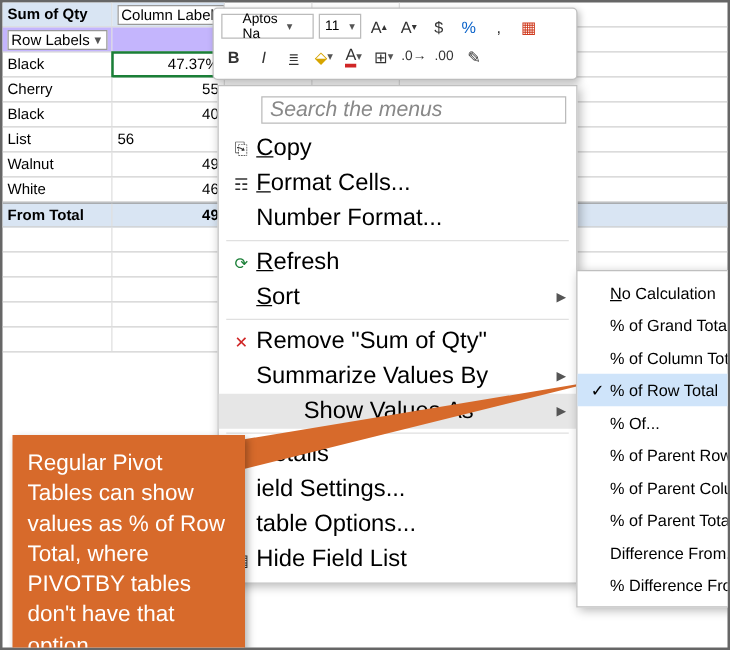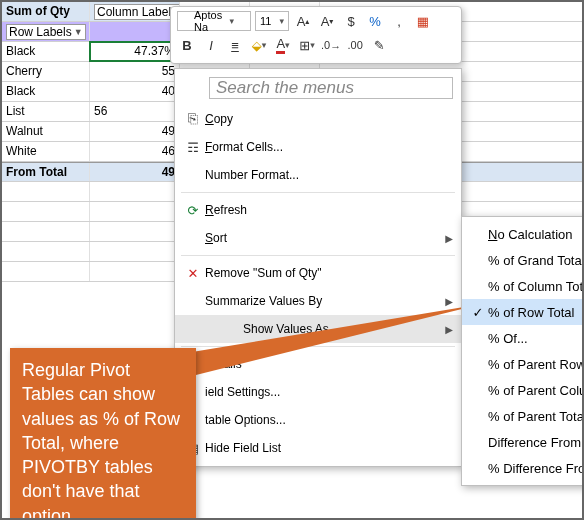--- a/index.html
+++ b/index.html
@@ -24,21 +24,21 @@
 .tb-size { width: 34px; height: 20px; border: 1px solid #bbb; font-size: 11px; padding: 0 4px; display: flex; align-items: center; justify-content: space-between; }
 .tb-btn { min-width: 20px; height: 20px; display: inline-flex; align-items: center; justify-content: center; font-size: 13px; cursor: pointer; color: #333; }
 .tb-btn.small { font-size: 11px; }
 .chev { font-size: 9px; color: #555; }
 
 .ctx-menu { position: absolute; left: 172px; top: 66px; width: 288px; background: #fff; border: 1px solid #bfbfbf; box-shadow: 2px 2px 8px rgba(0,0,0,0.3); padding: 4px 0; }
 .search-box { margin: 4px 8px 6px 34px; border: 1px solid #bbb; height: 22px; display: flex; align-items: center; padding: 0 6px; color: #888; font-style: italic; font-size: 17px; }
 .mi { display: flex; align-items: center; height: 28px; padding: 0 8px 0 6px; cursor: pointer; }
 .mi.hl { background: #e6e6e6; gap: 38px; }
 .mi .ico { width: 24px; display: inline-flex; align-items: center; justify-content: center; font-size: 13px; color: #333; }
-.mi .lbl { flex: 1; font-size: 12px; }
+.mi .lbl { flex: 1; font-size: 19px; }
 .mi .arr { font-size: 10px; color: #555; }
 .msep { height: 1px; background: #e0e0e0; margin: 3px 6px; }
 .underline-first::first-letter { text-decoration: underline; }
 
 .sub-menu { position: absolute; left: 459px; top: 214px; width: 200px; background: #fff; border: 1px solid #bfbfbf; box-shadow: 2px 2px 8px rgba(0,0,0,0.3); padding: 4px 0; z-index: 10; }
 .smi { display: flex; align-items: center; height: 26px; padding: 0 8px 0 6px; cursor: pointer; font-size: 13px; }
 .smi .chk { width: 20px; display: inline-flex; justify-content: center; }
 .smi .lbl { flex: 1; }
 .smi.hl { background: #cfe4fa; }
 

